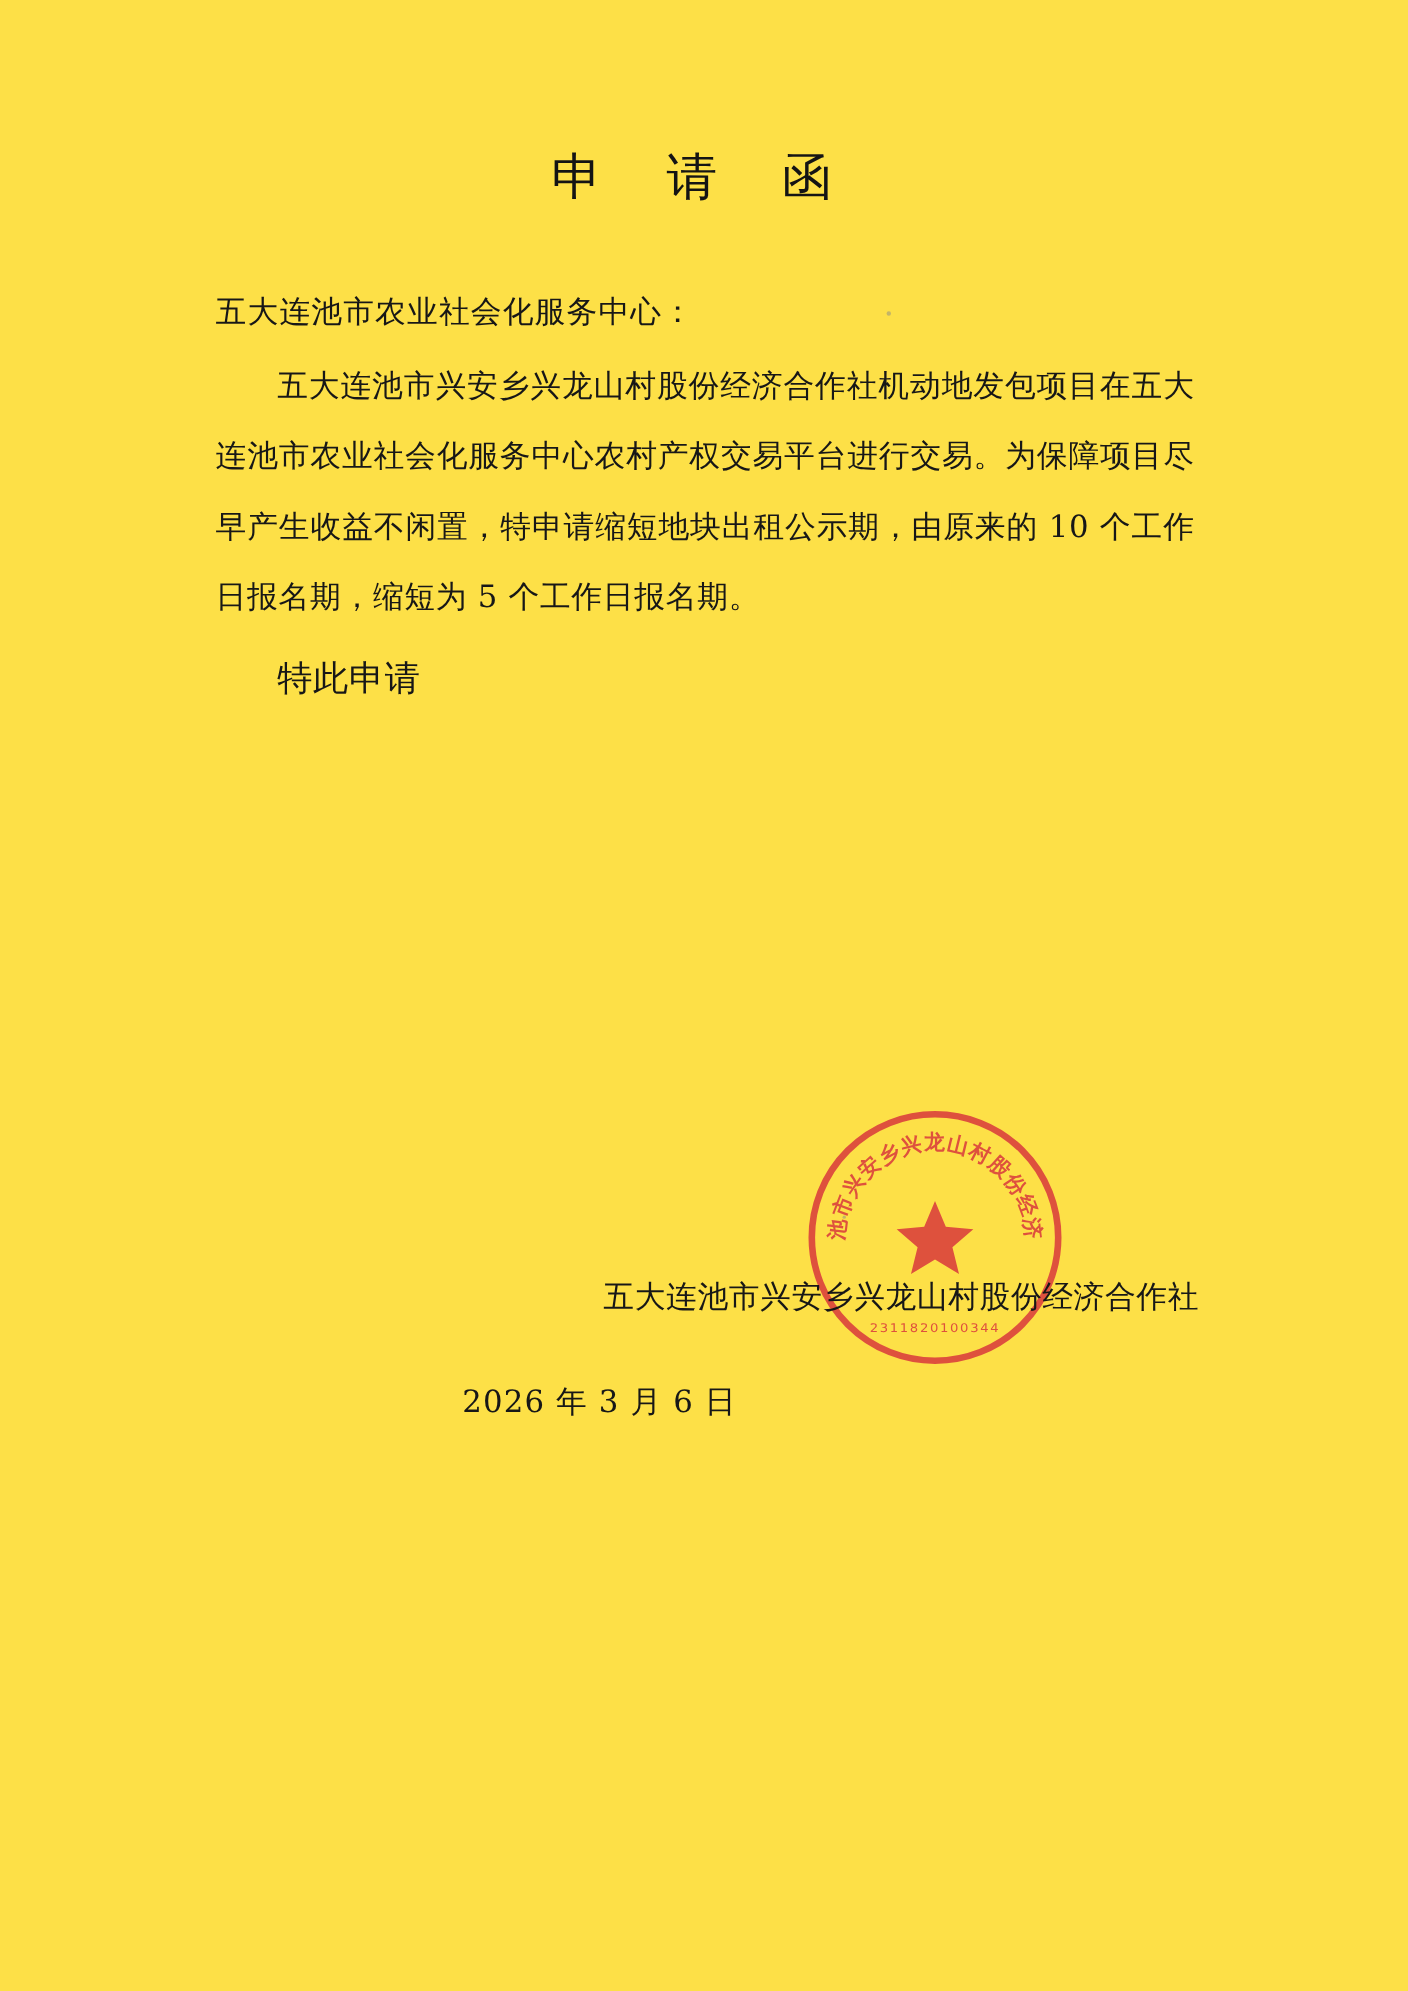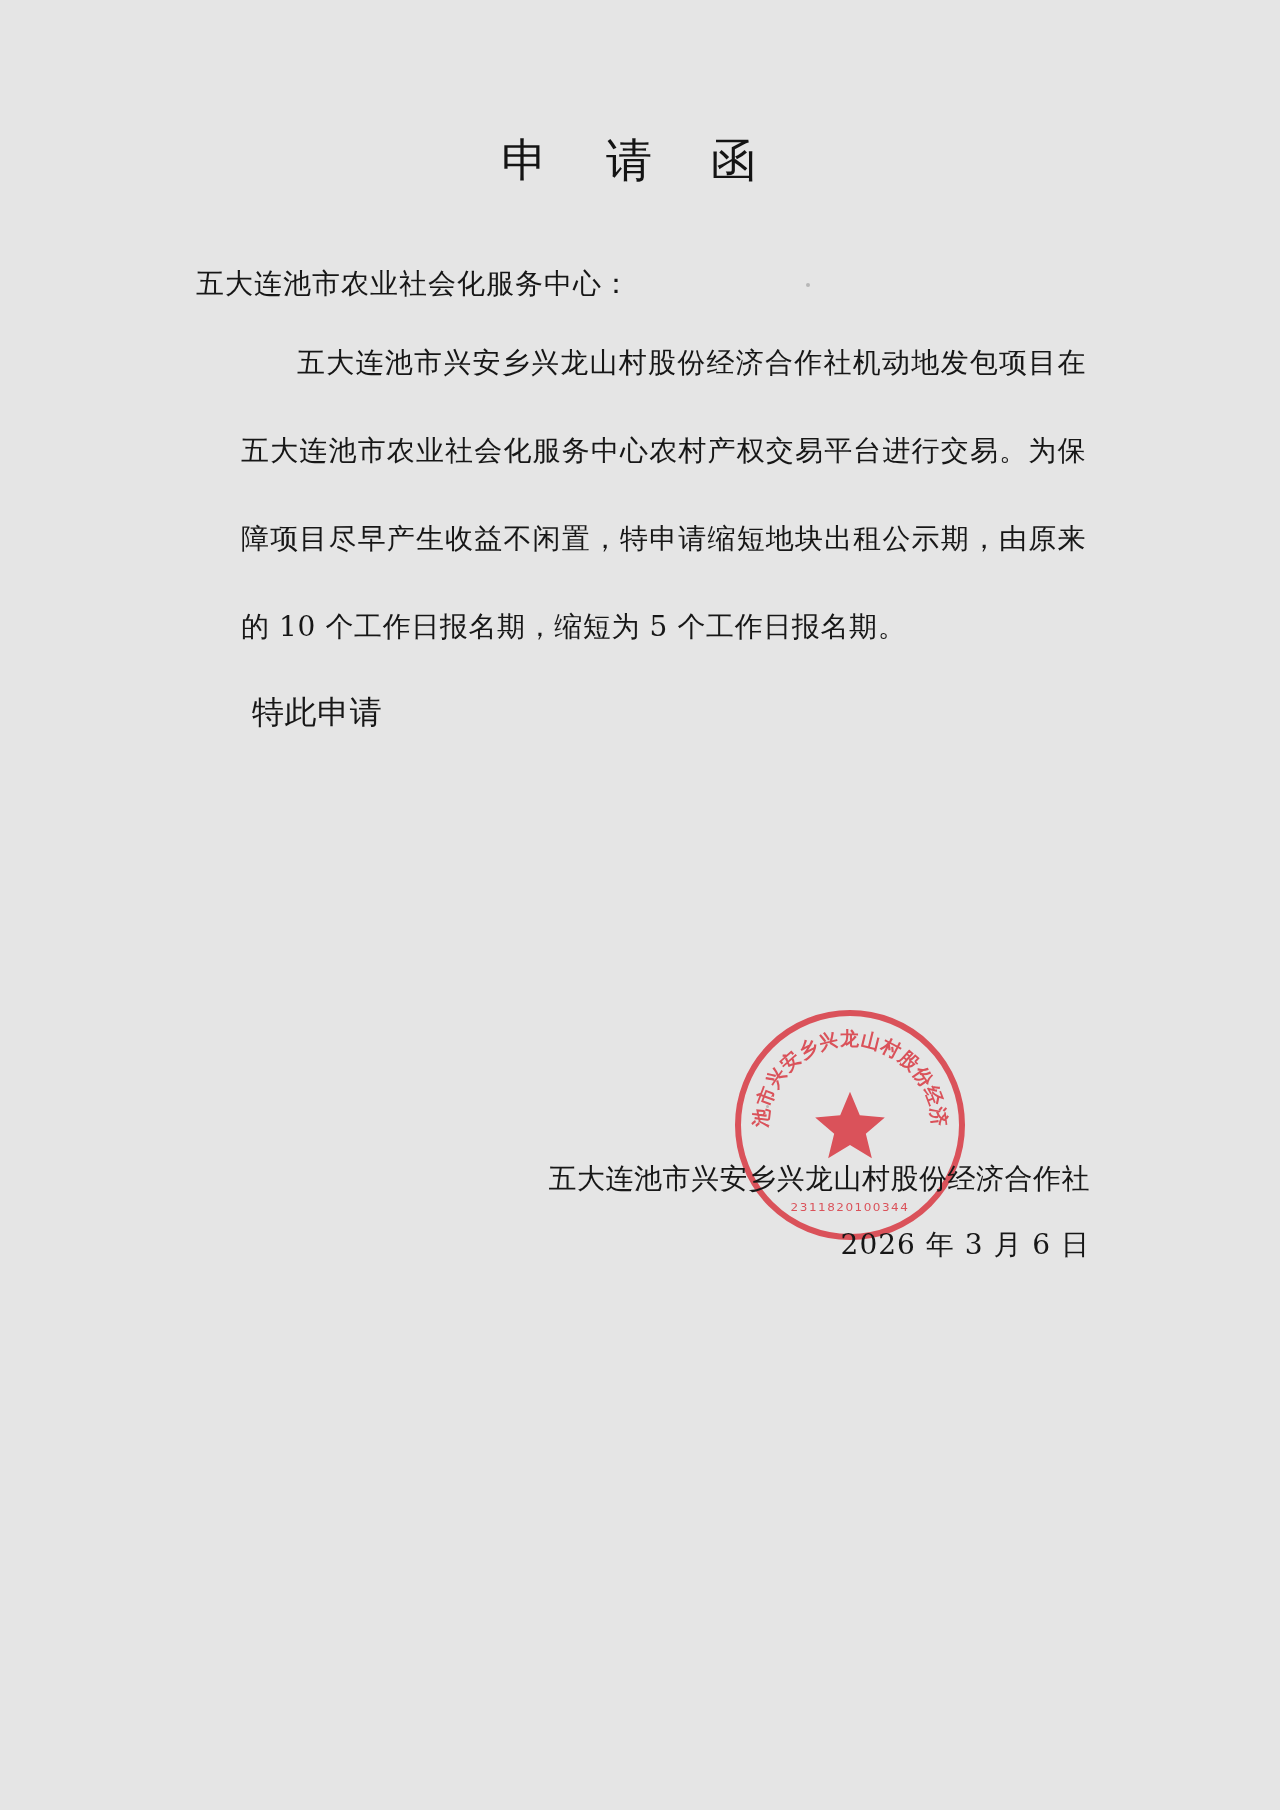--- a/index.html
+++ b/index.html
@@ -11,21 +11,21 @@
     width: 1280px;
     height: 1810px;
     position: relative;
     font-family: "DejaVu Serif", "Liberation Serif", serif;
     color: #1a1a1a;
     overflow: hidden;
   }
   .page {
     position: absolute;
     inset: 0;
-    background: #e5e5e5;
+    background: #fde047;
   }
   .doc-title {
     position: absolute;
     top: 130px;
     left: 0;
     width: 100%;
     text-align: center;
     font-size: 46px;
     letter-spacing: 22px;
     font-family: "DejaVu Serif", "Liberation Serif", serif;
@@ -39,28 +39,27 @@
     width: 890px;
   }
   .salutation {
     font-size: 28px;
     line-height: 58px;
     letter-spacing: 1px;
     color: #171717;
   }
   .para {
     font-size: 28px;
-    line-height: 88px;
+    line-height: 64px;
     letter-spacing: 0.6px;
     text-align: justify;
     text-justify: inter-ideograph;
     color: #171717;
     margin-top: 6px;
     text-indent: 56px;
-    margin-left: 45px;
   }
   .para-closing {
     font-size: 32px;
     line-height: 62px;
     letter-spacing: 0.6px;
     color: #171717;
     margin-top: 10px;
     text-indent: 56px;
   }
   .signature-wrap {
@@ -74,24 +73,24 @@
     top: 0;
     left: 0;
     width: 1090px;
     text-align: right;
     font-size: 28px;
     letter-spacing: 0.5px;
     color: #171717;
   }
   .sign-date {
     position: absolute;
-    top: 66px;
+    top: 96px;
     left: 0;
     width: 1090px;
-    text-align: right;
+    text-align: center;
     font-size: 28px;
     letter-spacing: 1px;
     color: #171717;
   }
   
   .seal {
     position: absolute;
     top: 1010px;
     left: 735px;
     width: 230px;

